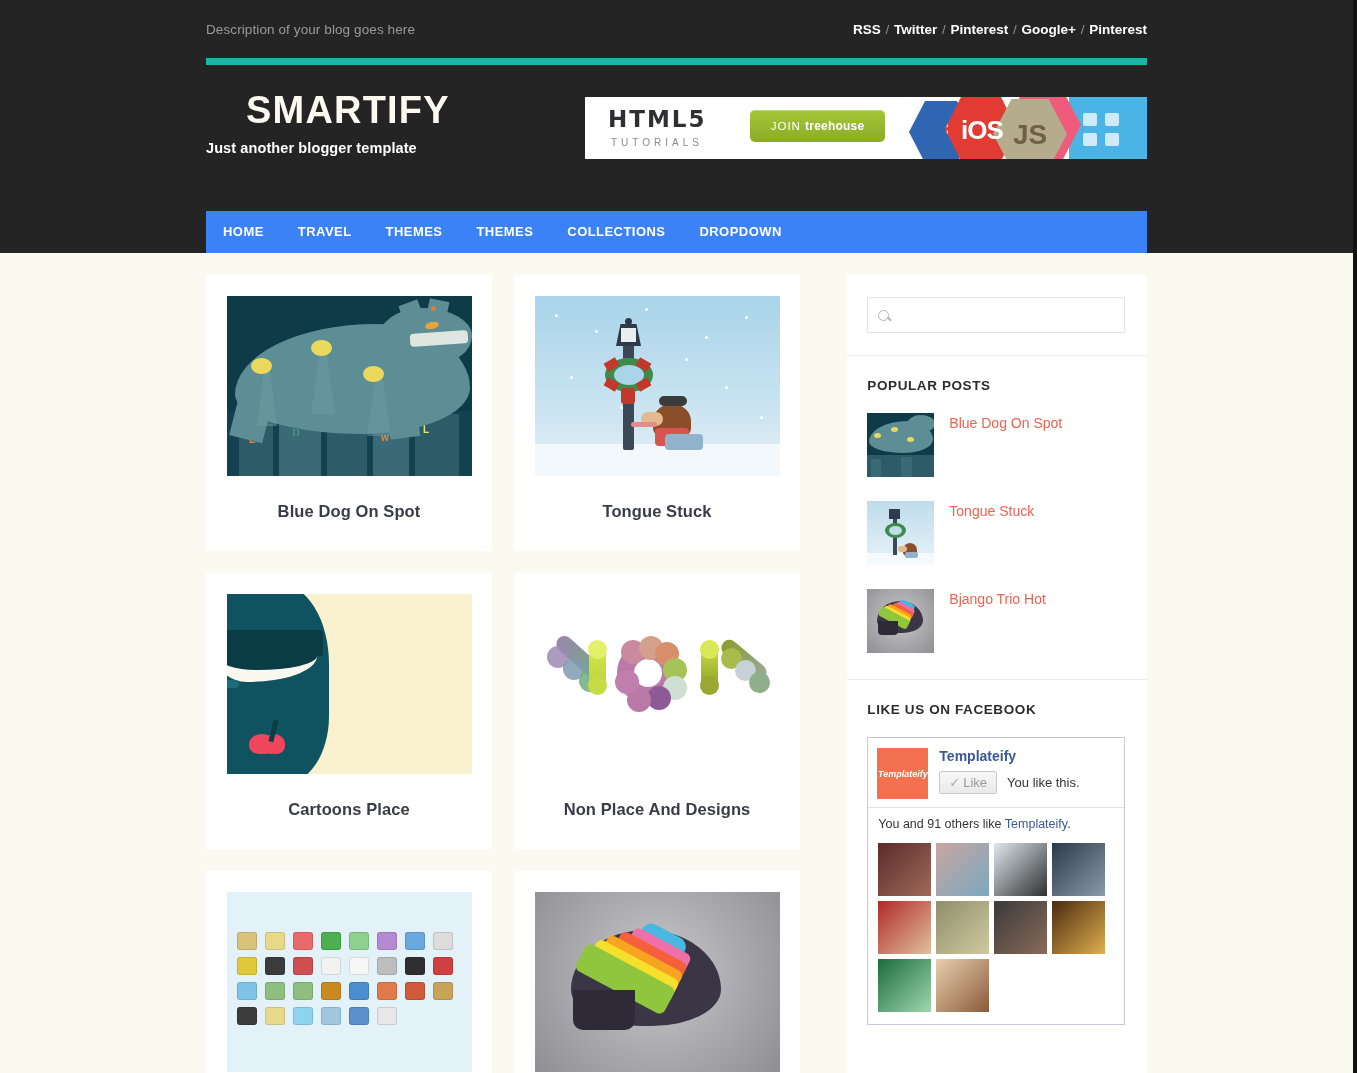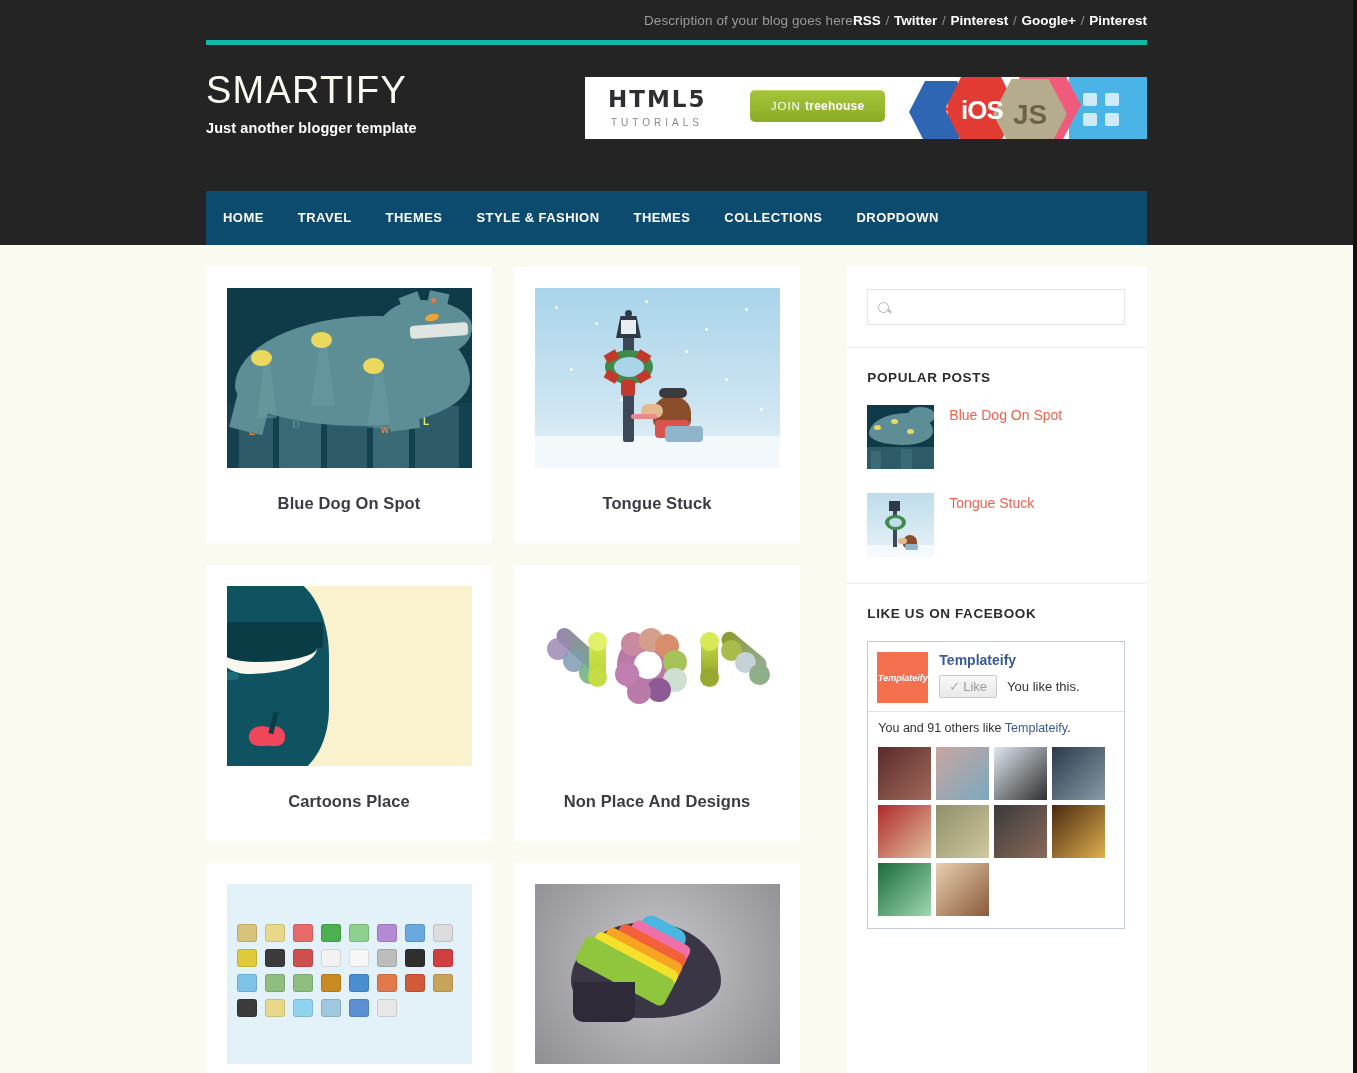--- a/index.html
+++ b/index.html
@@ -9,30 +9,30 @@
     background:#ffffff;
     color:#333;
   }
   #page { position:relative; width:1357px; height:1073px; background:#fbfaf1; overflow:hidden;
           border-right:4px solid #111; border-left:0; }
 
   
   .topwrap { background:#242424; width:100%; }
   .container { width:941px; margin:0 auto; position:relative; }
 
-  .topbar { height:45px; display:flex; align-items:center; justify-content:flex-end;
-            border-bottom:5px solid #14b8a6; }
+  .topbar { height:65px; display:flex; align-items:center; justify-content:space-between;
+            border-bottom:7px solid #14b8a6; }
   .blog-desc { color:#9a9a9a; font-size:13.5px; letter-spacing:.1px; }
   .social { font-size:13.5px; color:#ffffff; font-weight:bold; white-space:nowrap; }
   .social a { color:#ffffff; text-decoration:none; }
   .social .sep { color:#8d8d8d; font-weight:normal; margin:0 1px; }
 
   .headmid { height:146px; display:flex; align-items:flex-start; justify-content:space-between; }
   .brandbox { padding-top:26px; }
-  .brand-title { color:#fbfaf1; font-size:38px; font-weight:normal; letter-spacing:1.2px; line-height:1; }
+  .brand-title { color:#fbfaf1; font-size:38px; font-weight:bold; letter-spacing:1.2px; line-height:1;margin-left:40px; }
   .brand-sub { color:#ffffff; font-size:14.5px; font-weight:bold; margin-top:11px; letter-spacing:.1px; }
 
   
   .banner { width:562px; height:62px; margin-top:32px; background:#ffffff; position:relative;
             overflow:hidden; }
   .bn-html5 { position:absolute; left:23px; top:9px; font-size:23px; font-weight:bold;
               letter-spacing:2px; color:#2f2f33; font-family:"DejaVu Sans", sans-serif; }
   .bn-tut { position:absolute; left:26px; top:40px; font-size:10px; letter-spacing:4px; color:#8a8a8a; }
   .bn-btn { position:absolute; left:165px; top:13px; width:135px; height:32px; border-radius:5px;
             background:linear-gradient(#a5c43a,#8aad25); box-shadow:inset 0 1px 0 #c2dc6a;
@@ -53,21 +53,21 @@
               clip-path:polygon(25% 0,75% 0,100% 50%,75% 100%,25% 100%,0 50%); }
   .hex-cyan { left:160px; top:0px; width:80px; height:66px; background:#4ab4e6; }
   .hex-cyan .sq { position:absolute; width:14px; height:13px; background:#cfeaf8; border-radius:2px; }
   .lbl-ios { position:absolute; left:52px; top:18px; color:#fff; font-size:26px; font-weight:bold;
              letter-spacing:-1px; z-index:5; }
   .lbl-js  { position:absolute; left:104px; top:22px; color:#6e6246; font-size:28px; font-weight:bold;
              z-index:6; }
 
   
   .navwrap { background:#242424; }
-  .nav { background:#0c4a6e; height:54px; display:flex; align-items:center; }
+  .nav { background:#3b82f6; height:42px; display:flex; align-items:center; }
   .nav a { color:#ffffff; font-size:13px; font-weight:bold; letter-spacing:.45px; text-decoration:none;
            padding:0 17px; line-height:42px; }
   .nav a:first-child { padding-left:17px; }
 
   
   .bodywrap { background:#fbfaf1; padding-top:22px; }
   .cols { display:flex; gap:0; }
   .main { width:620px; display:flex; flex-wrap:wrap; gap:22px; }
   .card { width:286px; background:#ffffff; padding:21px 21px 0 21px; }
   .card .thumb { width:245px; height:180px; overflow:hidden; position:relative; margin:0 auto; }
@@ -161,21 +161,20 @@
       </div>
     </div>
   </div>
 
   <div class="navwrap">
     <div class="container">
       <nav class="nav">
         <a href="#">HOME</a>
         <a href="#">TRAVEL</a>
         <a href="#">THEMES</a>
-        <a href="#">STYLE &amp; FASHION</a>
         <a href="#">THEMES</a>
         <a href="#">COLLECTIONS</a>
         <a href="#">DROPDOWN</a>
       </nav>
     </div>
   </div>
 
   <div class="bodywrap">
     <div class="container">
       <div class="cols">
@@ -415,20 +414,36 @@
                   <div class="dot" style="left:18px;top:22px;width:21px;height:15px;background:#3f8b49"></div>
                   <div class="dot" style="left:22px;top:25px;width:13px;height:9px;background:#bfdcec"></div>
                   <div class="rect" style="left:36px;top:42px;width:14px;height:13px;background:#8a4f2a;border-radius:50% 50% 30% 30%"></div>
                   <div class="rect" style="left:31px;top:45px;width:9px;height:6px;background:#e3b98f;border-radius:4px"></div>
                   <div class="rect" style="left:38px;top:51px;width:13px;height:6px;background:#8fb4cc;border-radius:2px"></div>
                 </div>
               </div>
               <a href="#" class="pp-link">Tongue Stuck</a>
             </div>
 
+            <div class="pp-item">
+              <div class="pp-thumb">
+                <div class="ill" style="background:radial-gradient(circle at 50% 45%,#c9c9cc,#8e8e93)">
+                  <div class="rect" style="left:10px;top:12px;width:46px;height:32px;background:#3b3645;
+                       border-radius:50% 50% 46% 46% / 62% 62% 38% 38%"></div>
+                  <div class="rect" style="left:32px;top:13px;width:16px;height:7px;background:#49b7e0;border-radius:4px;transform:rotate(28deg)"></div>
+                  <div class="rect" style="left:28px;top:16px;width:20px;height:7px;background:#ef6fa8;border-radius:3px;transform:rotate(28deg)"></div>
+                  <div class="rect" style="left:24px;top:18px;width:23px;height:8px;background:#f4603a;border-radius:3px;transform:rotate(28deg)"></div>
+                  <div class="rect" style="left:19px;top:20px;width:26px;height:8px;background:#f7a423;border-radius:3px;transform:rotate(28deg)"></div>
+                  <div class="rect" style="left:15px;top:22px;width:29px;height:9px;background:#f5e02c;border-radius:3px;transform:rotate(28deg)"></div>
+                  <div class="rect" style="left:11px;top:24px;width:32px;height:10px;background:#8fc63d;border-radius:3px;transform:rotate(28deg)"></div>
+                  <div class="rect" style="left:11px;top:32px;width:20px;height:14px;background:#2f2a38;border-radius:0 0 4px 4px"></div>
+                </div>
+              </div>
+              <a href="#" class="pp-link">Bjango Trio Hot</a>
+            </div>
           </div>
 
           <div class="widget">
             <div class="wtitle">LIKE US ON FACEBOOK</div>
             <div class="fbbox">
               <div class="fbhead">
                 <div class="fb-logo">Templateify</div>
                 <div class="fb-meta">
                   <div class="fb-name">Templateify</div>
                   <div class="fb-row">

